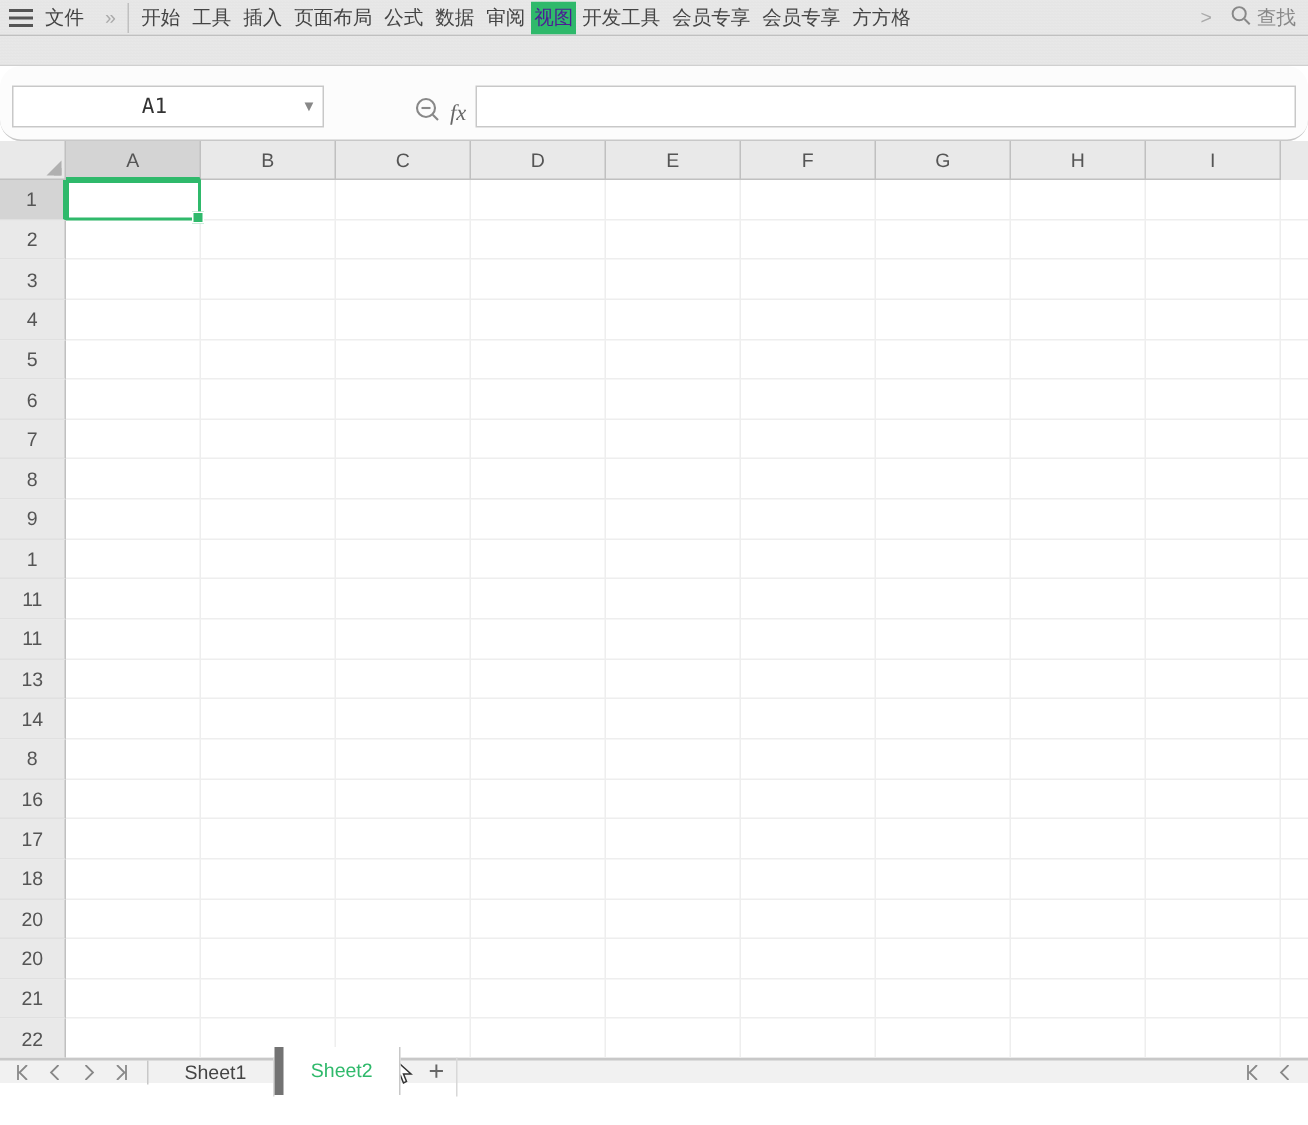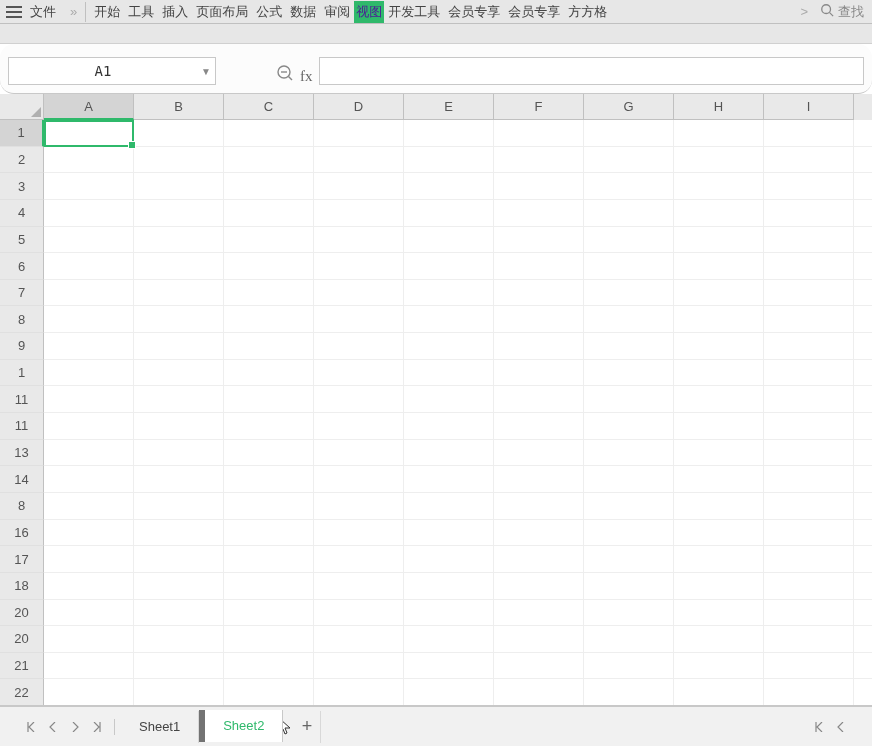--- a/index.html
+++ b/index.html
@@ -18,40 +18,40 @@
     .search-box { display: flex; align-items: flex-start; margin-left: 8px; margin-right: 2px; color: #888; cursor: pointer; }
     .search-box svg { margin-right: 4px; }
 
     .toolbar-area { height: 20px; background: repeating-conic-gradient(#e9e9e9 0% 25%, #e4e4e4 0% 50%) 50% / 2px 2px; border-bottom: 1px solid #d0d0d0; }
 
     .formula-bar { display: flex; align-items: flex-end; padding: 8px 8px; border-bottom: 1px solid #c8c8c8; height: 50px; background: #fcfcfc; border-radius: 14px; }
     .name-box { width: 208px; height: 28px; border: 1px solid #c8c8c8; display: flex; align-items: center; background: #fff; }
     .name-box .text { flex: 1; text-align: center; font-family: Consolas, monospace; font-size: 14px; color: #333; }
     .name-box .arrow { width: 18px; text-align: center; color: #888; border-left: none; font-size: 10px; cursor: pointer; }
     .zoom-out { margin-left: 60px; margin-right: 6px; cursor: pointer; }
-    .fx { font-family: Georgia, serif; color: #666; font-size: 15px; margin-right: 6px; cursor: pointer; }
+    .fx { font-style: italic; font-family: Georgia, serif; color: #666; font-size: 15px; margin-right: 6px; cursor: pointer; }
     .formula-input { flex: 1; height: 28px; border: 1px solid #c8c8c8; background: #fff; padding: 0 6px; }
 
     .grid-container { display: flex; flex-direction: column; height: 612px; border-bottom: 1px solid #c8c8c8; }
     .col-headers { display: flex; height: 26px; background: #e9e9e9; flex-shrink: 0; }
     .corner { width: 44px; border-right: 1px solid #c0c0c0; border-bottom: 1px solid #c0c0c0; background: #e9e9e9; position: relative; cursor: pointer; }
     .corner::after { content: ''; position: absolute; right: 2px; bottom: 2px; border: 5px solid transparent; border-right-color: #b0b0b0; border-bottom-color: #b0b0b0; }
     .col-h { width: 90px; text-align: center; border-right: 1px solid #c0c0c0; border-bottom: 1px solid #c0c0c0; display: flex; align-items: center; justify-content: center; color: #555; background: #e9e9e9; cursor: pointer; }
     .col-h.active { background: #d4d4d4; border-bottom: 2px solid #2fb96b; }
     .grid-body { display: flex; flex: 1; overflow: hidden; }
     .row-headers { width: 44px; flex-shrink: 0; }
     .row-h { height: 26.65px; border-right: 1px solid #c0c0c0; border-bottom: 1px solid #e0e0e0; display: flex; align-items: center; justify-content: center; color: #555; background: #e9e9e9; cursor: pointer; }
     .row-h.active { background: #d4d4d4; border-right: 2px solid #2fb96b; }
     .cells { flex: 1; position: relative; background: #fff; }
     .cell-row { display: flex; height: 26.65px; }
     .cell { width: 90px; border-right: 1px solid #eee; border-bottom: 1px solid #eee; }
     .active-cell { position: absolute; left: 0; top: 0; width: 90px; height: 27px; border: 2px solid #2fb96b; background: transparent; pointer-events: none; }
     .active-cell::after { content: ''; position: absolute; right: -4px; bottom: -4px; width: 6px; height: 6px; background: #2fb96b; border: 1px solid #fff; }
 
-    .bottom-bar { height: 40px; background: #f1f1f1; border-top: 1px solid #c8c8c8; display: flex; align-items: center; padding: 0 20px; }
+    .bottom-bar { height: 16px; background: #f1f1f1; border-top: 1px solid #c8c8c8; display: flex; align-items: center; padding: 0 4px; }
     .nav-btn { width: 20px; height: 20px; display: flex; align-items: center; justify-content: center; color: #888; cursor: pointer; margin: 0 1px; }
     .nav-btn svg { width: 8px; height: 10px; }
     .nav-sep { width: 1px; height: 16px; background: #c8c8c8; margin: 0 6px; }
     .sheet-tab { padding: 6px 18px; color: #444; cursor: pointer; border-right: 1px solid #d8d8d8; height: 32px; display: flex; align-items: center; }
     .sheet-tab.active { background: #fff; color: #2fb96b; border-top: none; font-weight: 500; position: relative; top: -1px; border-left: 6px solid #737373; border-right: 1px solid #c8c8c8; }
     .cursor-ptr { margin-left: -4px; cursor: default; }
     .add-sheet { width: 28px; color: #666; font-size: 18px; text-align: center; cursor: pointer; padding: 0 4px; border-right: 1px solid #d8d8d8; height: 32px; display: flex; align-items: center; justify-content: center; }
     .bottom-spacer { flex: 1; }
     .hscroll-nav { display: flex; align-items: center; }
   </style>

